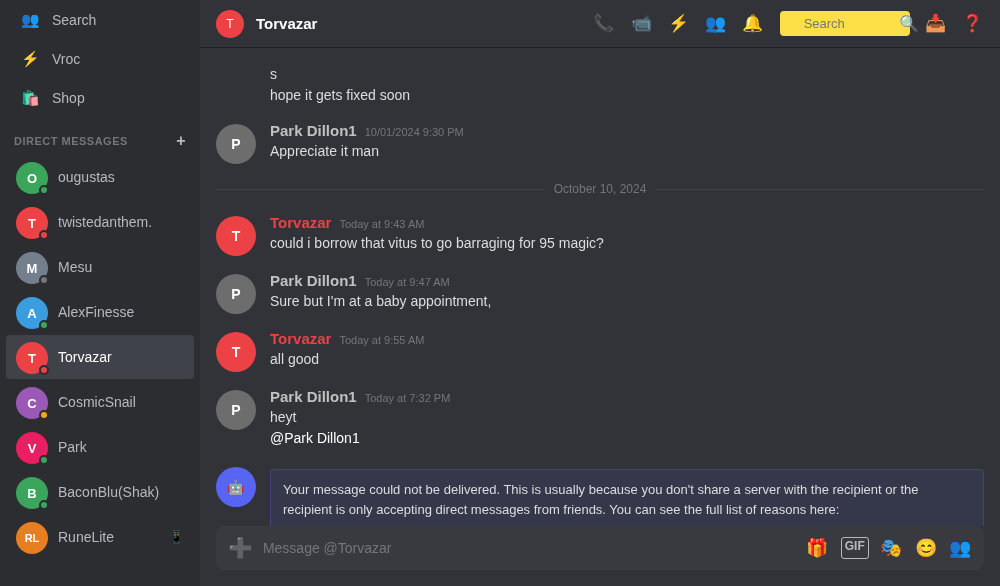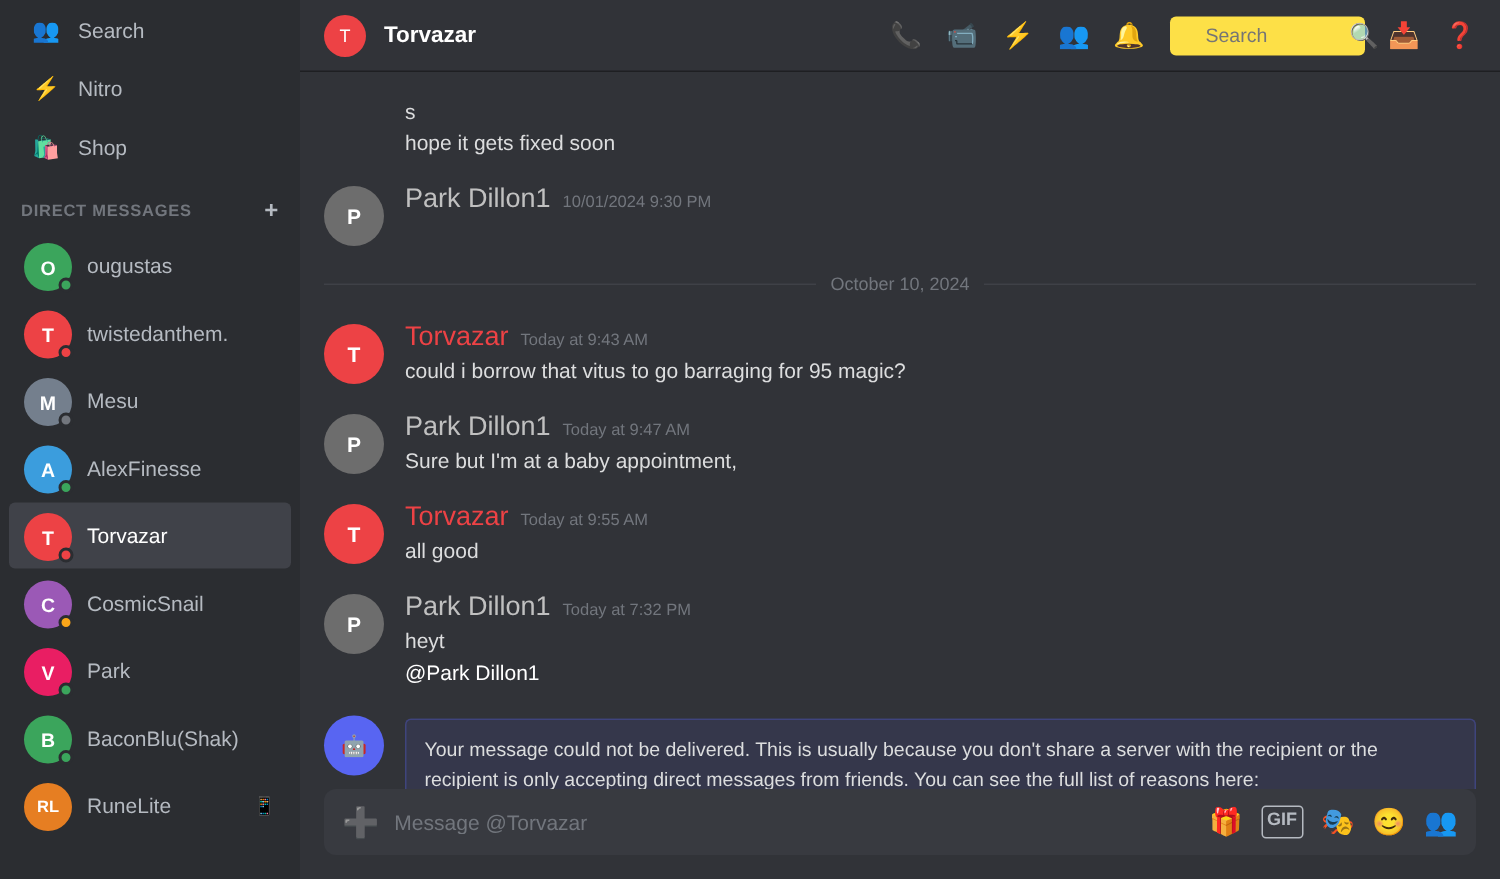--- a/index.html
+++ b/index.html
@@ -207,21 +207,21 @@
       align-items: center;
       justify-content: center;
       font-size: 14px;
       font-weight: bold;
       color: #fff;
       margin-top: 2px;
     }
 
     .msg-content { flex: 1; min-width: 0; }
     .msg-header { display: flex; align-items: baseline; gap: 8px; }
-    .msg-author { font-size: 18px; font-weight: 400; color: #fff; }
+    .msg-author { font-size: 15px; font-weight: 700; color: #fff; }
     .msg-author.torvazar { color: #ed4245; }
     .msg-author.park { color: #c0c0c0; }
     .msg-author.clyde { color: #fff; }
     .msg-time { font-size: 11px; color: #72767d; }
     .msg-text { font-size: 14px; color: #dcddde; line-height: 1.5; margin-top: 2px; }
     .msg-text .mention { color: #ffffff; }
 
     .date-separator {
       display: flex;
       align-items: center;
@@ -321,21 +321,21 @@
 
   <div id="sidebar-nav">
 
     <div class="sidebar-nav-item">
       <div class="sidebar-nav-icon">👥</div>
       <span>Search</span>
     </div>
 
     <div class="sidebar-nav-item">
       <div class="sidebar-nav-icon">⚡</div>
-      <span>Nitro</span>
+      <span>Vroc</span>
     </div>
 
     <div class="sidebar-nav-item">
       <div class="sidebar-nav-icon">🛍️</div>
       <span>Shop</span>
     </div>
   </div>
 
   <div class="dm-header">
     <span>DIRECT MESSAGES</span>
@@ -413,20 +413,21 @@
       </div>
     </div>
 
     <div class="msg-group" style="margin-top:8px;">
       <div class="msg-avatar av-park" style="background:#6d6d6d;">P</div>
       <div class="msg-content">
         <div class="msg-header">
           <span class="msg-author park">Park Dillon1</span>
           <span class="msg-time">10/01/2024 9:30 PM</span>
         </div>
+        <div class="msg-text">Appreciate it man</div>
       </div>
     </div>
 
     <div class="date-separator">
       <span>October 10, 2024</span>
     </div>
 
     <div class="msg-group">
       <div class="msg-avatar av-torvazar">T</div>
       <div class="msg-content">

